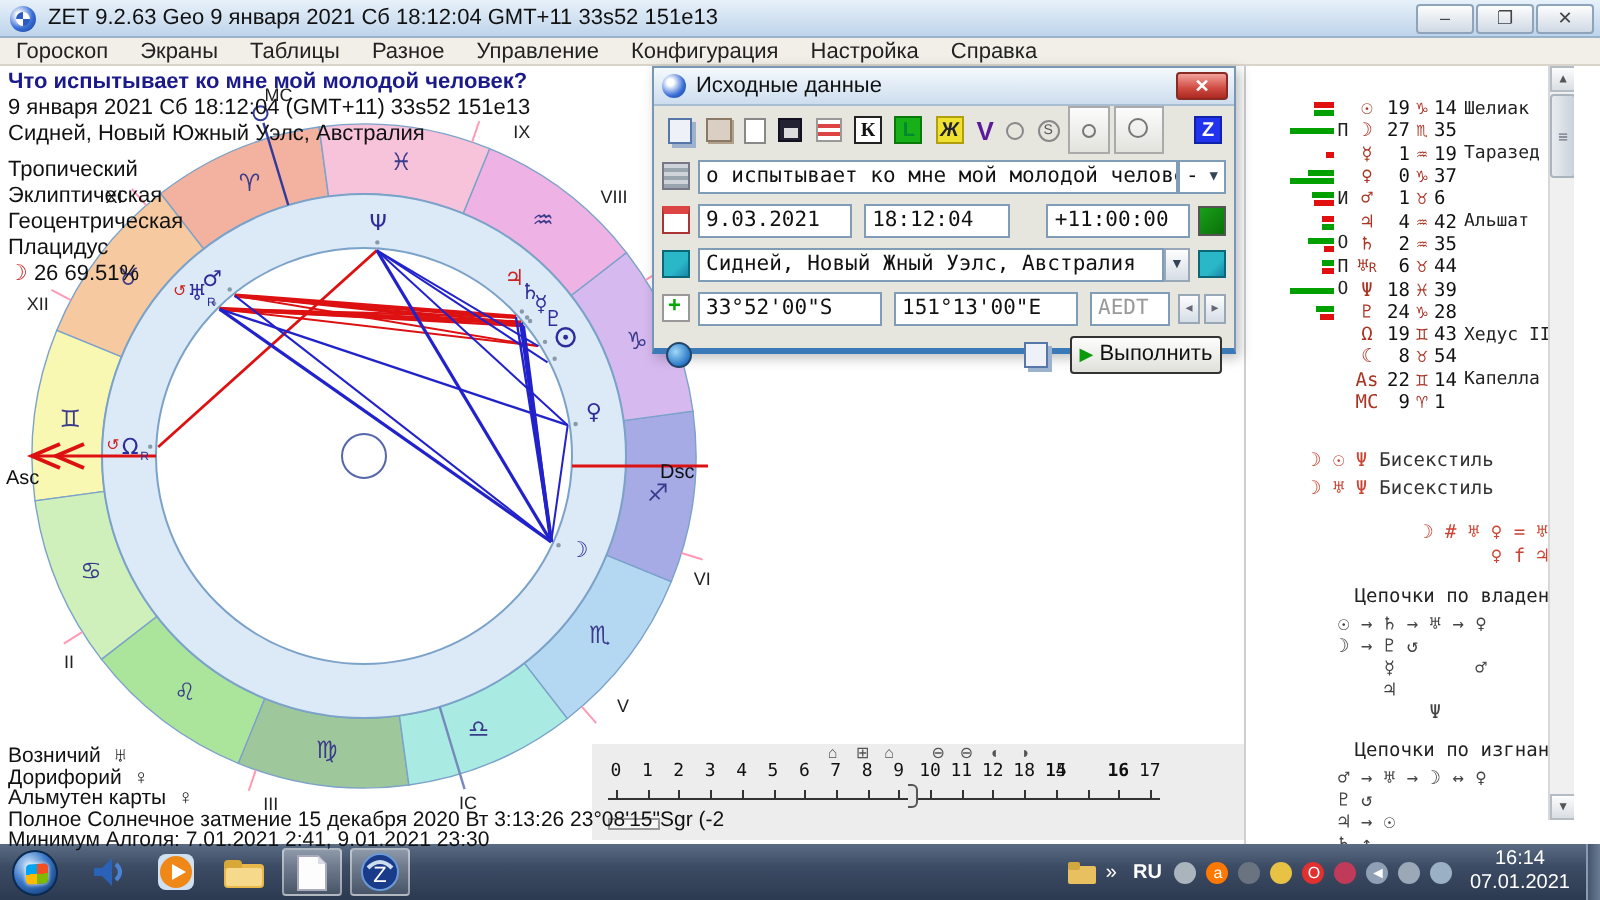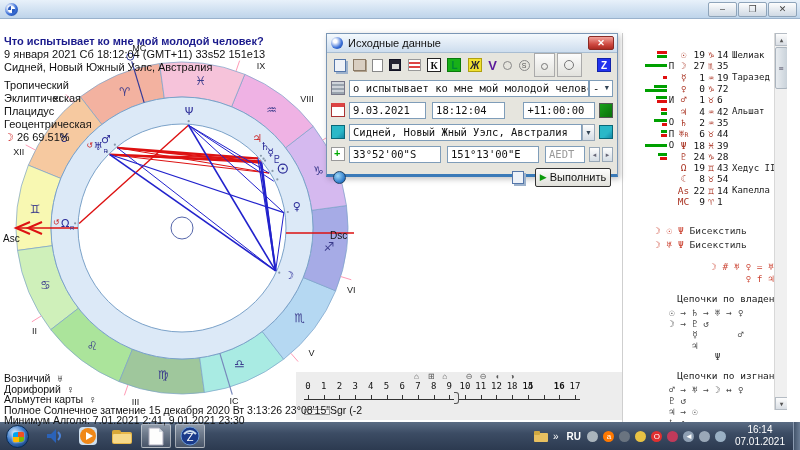--- a/index.html
+++ b/index.html
@@ -137,27 +137,38 @@
   #clock { color:#fff; font-size:10px; text-align:center; line-height:12px; margin:0 8px 0 6px; }
   #show-desktop { width:7px; height:28px; background:linear-gradient(90deg,#44556c,#6a7c94); border-left:1px solid #8a9ab0; }
 </style>
 </head>
 <body>
 
 <div id="screen">
 
   <div id="titlebar">
     <div id="app-icon"></div>
+    <span>ZET 9.2.63 Geo    9 января 2021  Сб  18:12:04 GMT+11  33s52  151e13</span>
     <div class="caption-btns">
       <div class="cap-btn">–</div>
       <div class="cap-btn">❐</div>
       <div class="cap-btn">✕</div>
     </div>
   </div>
 
+  <div id="menubar">
+      <span class="menu-item">Гороскоп</span>
+      <span class="menu-item">Экраны</span>
+      <span class="menu-item">Таблицы</span>
+      <span class="menu-item">Разное</span>
+      <span class="menu-item">Управление</span>
+      <span class="menu-item">Конфигурация</span>
+      <span class="menu-item">Настройка</span>
+      <span class="menu-item">Справка</span>
+    </div>
 
   <div id="content">
 
     <svg id="wheel" width="364" height="389">
         <path d="M159.55733128329663 30.524084982413598 A166 166 0 0 0 80.32612125382339 63.78101364243139 L101.76338484488473 91.44766739252117 A131 131 0 0 1 164.2892192657341 65.20274176323 Z" fill="#f3b2a0" stroke="#7ba2c9" stroke-width="0.7"></path>
         <text x="124.71913865333596" y="62.53424267097532" text-anchor="middle" font-size="12" fill="#3b3b8c" font-family="DejaVu Sans">♈</text>
         <path d="M80.32612125382339 63.78101364243139 A166 166 0 0 0 28.33834492572805 132.1979637285902 L60.73688665825527 145.43935691834525 A131 131 0 0 1 101.76338484488473 91.44766739252117 Z" fill="#f6c9a0" stroke="#7ba2c9" stroke-width="0.7"></path>
         <text x="64.16044025862253" y="109.45761807971417" text-anchor="middle" font-size="12" fill="#3b3b8c" font-family="DejaVu Sans">♉</text>
         <path d="M28.33834492572805 132.1979637285902 A166 166 0 0 0 17.524084982413598 217.44266871670328 L52.202741763229994 212.71078073426585 A131 131 0 0 1 60.73688665825527 145.43935691834525 Z" fill="#f8f8b2" stroke="#7ba2c9" stroke-width="0.7"></path>
         <text x="35.17675673305018" y="180.37380241235283" text-anchor="middle" font-size="12" fill="#3b3b8c" font-family="DejaVu Sans">♊</text>
@@ -258,22 +269,22 @@
         <text x="53.111358074922634" y="191.89653167825568" font-size="8" fill="#cc2222">↺</text>
       </svg>
 
     <div id="info-block">
       <div id="info-question">Что испытывает ко мне мой молодой человек?</div>
       <div>9 января 2021  Сб  18:12:04 (GMT+11) 33s52  151e13</div>
       <div>Сидней, Новый Южный Уэлс, Австралия</div>
       <div class="info-gap"></div>
       <div>Тропический</div>
       <div>Эклиптическая</div>
+      <div>Геоцентрическая</div>
       <div>Плацидус</div>
-      <div>Геоцентрическая</div>
       <div>
         <span class="sym-red">☽</span>
         <span>26 69.51%</span>
       </div>
     </div>
 
     <div id="footer-block">
       <div><span>Возничий</span>&nbsp; <span>♅</span></div>
       <div><span>Дорифорий</span>&nbsp; <span>♀</span></div>
       <div><span>Альмутен карты</span>&nbsp; <span>♀</span></div>
@@ -368,21 +379,21 @@
           </div>
           <div class="prow">
             <div class="pbars">
               <div class="pbar g" style="width: 13px;"></div>
               <div class="pbar g" style="width: 22px;"></div>
             </div>
             <span class="ppre"></span>
             <span class="psym">♀</span>
             <span class="pdeg">0</span>
             <span class="psign">♑</span>
-            <span class="pmin">72</span>
+            <span class="pmin">37</span>
             <span class="pstar"></span>
           </div>
           <div class="prow">
             <div class="pbars">
               <div class="pbar g" style="width: 11px;"></div>
               <div class="pbar r" style="width: 10px;"></div>
             </div>
             <span class="ppre">И</span>
             <span class="psym">♂</span>
             <span class="pdeg">1</span>

